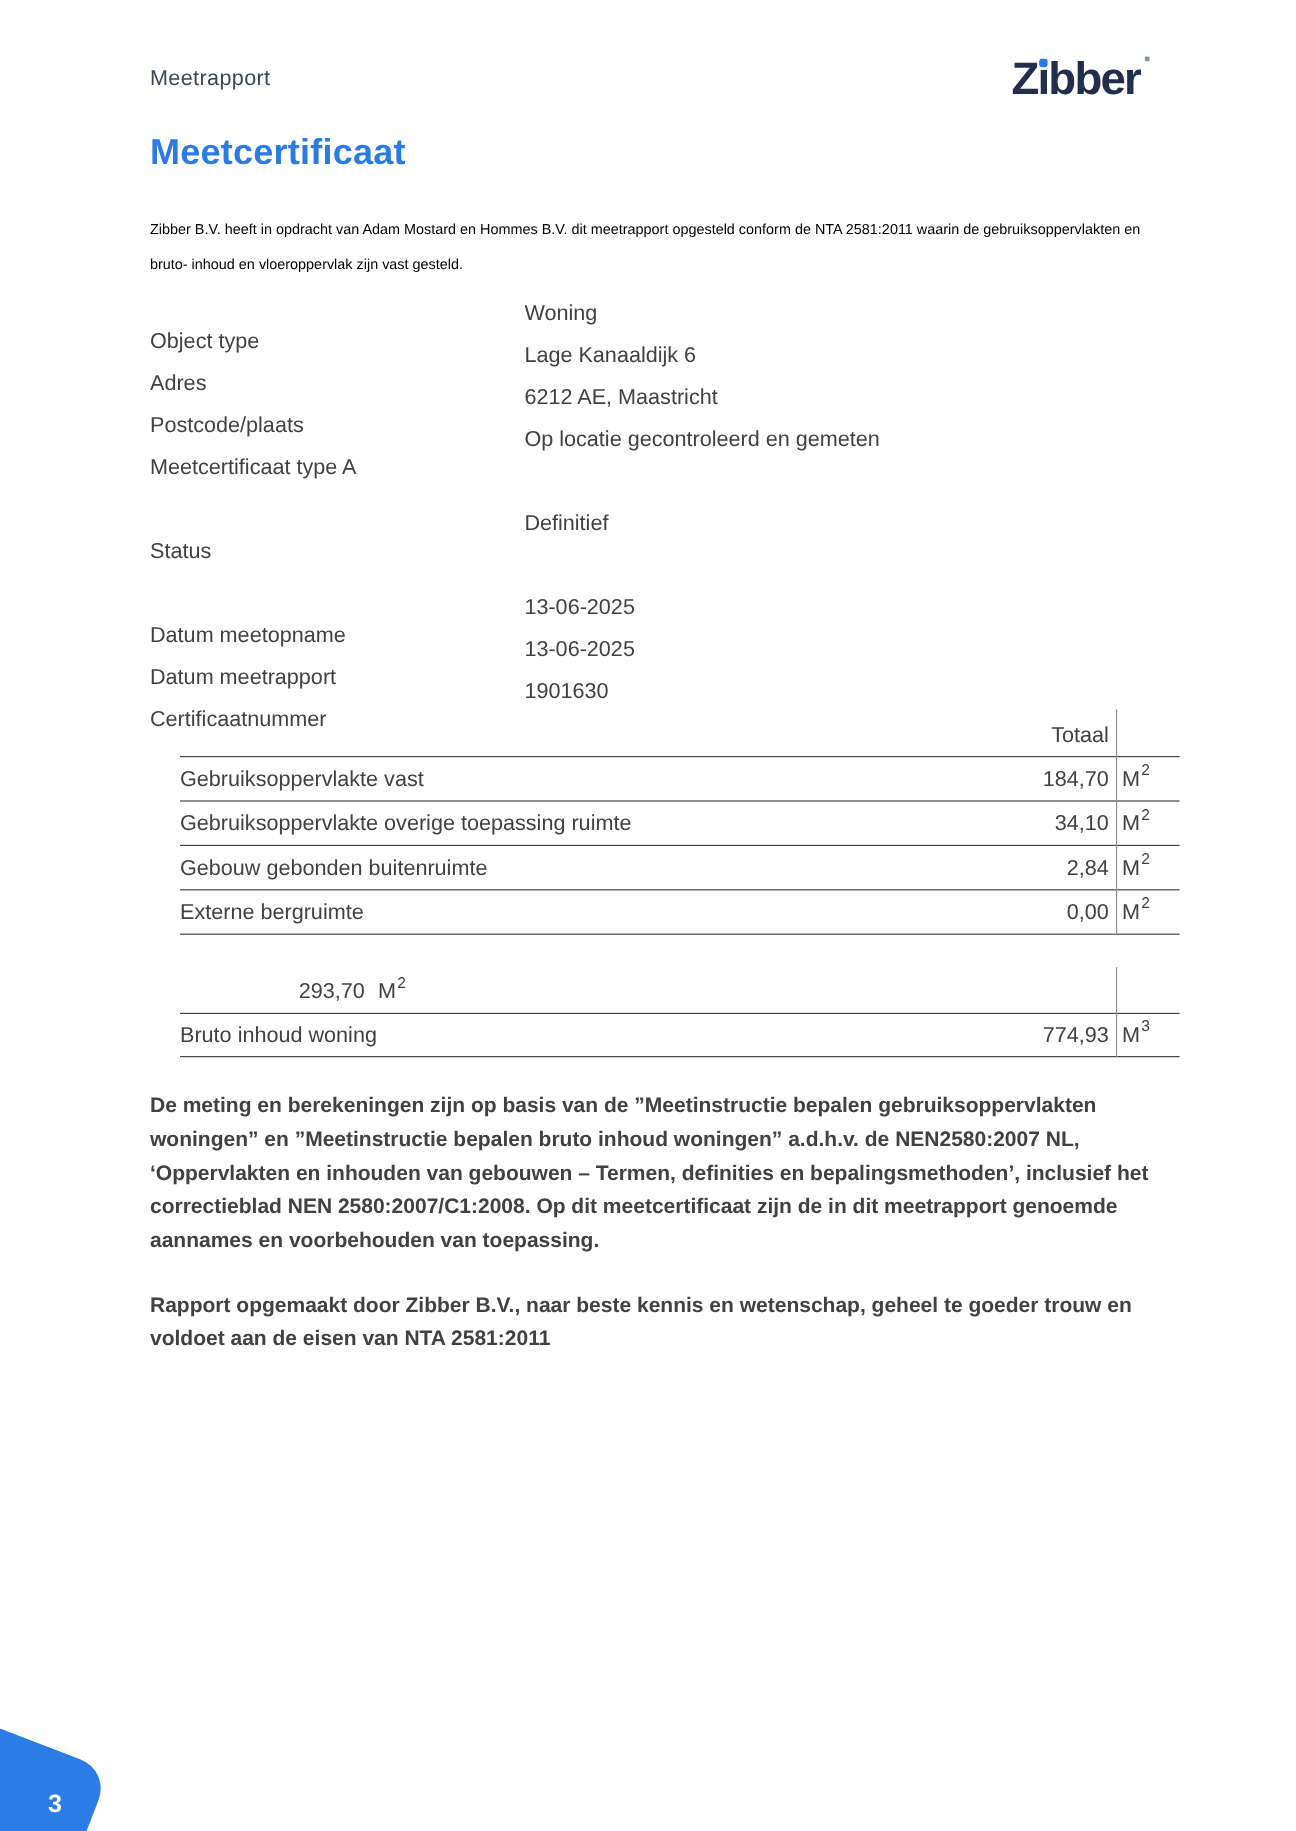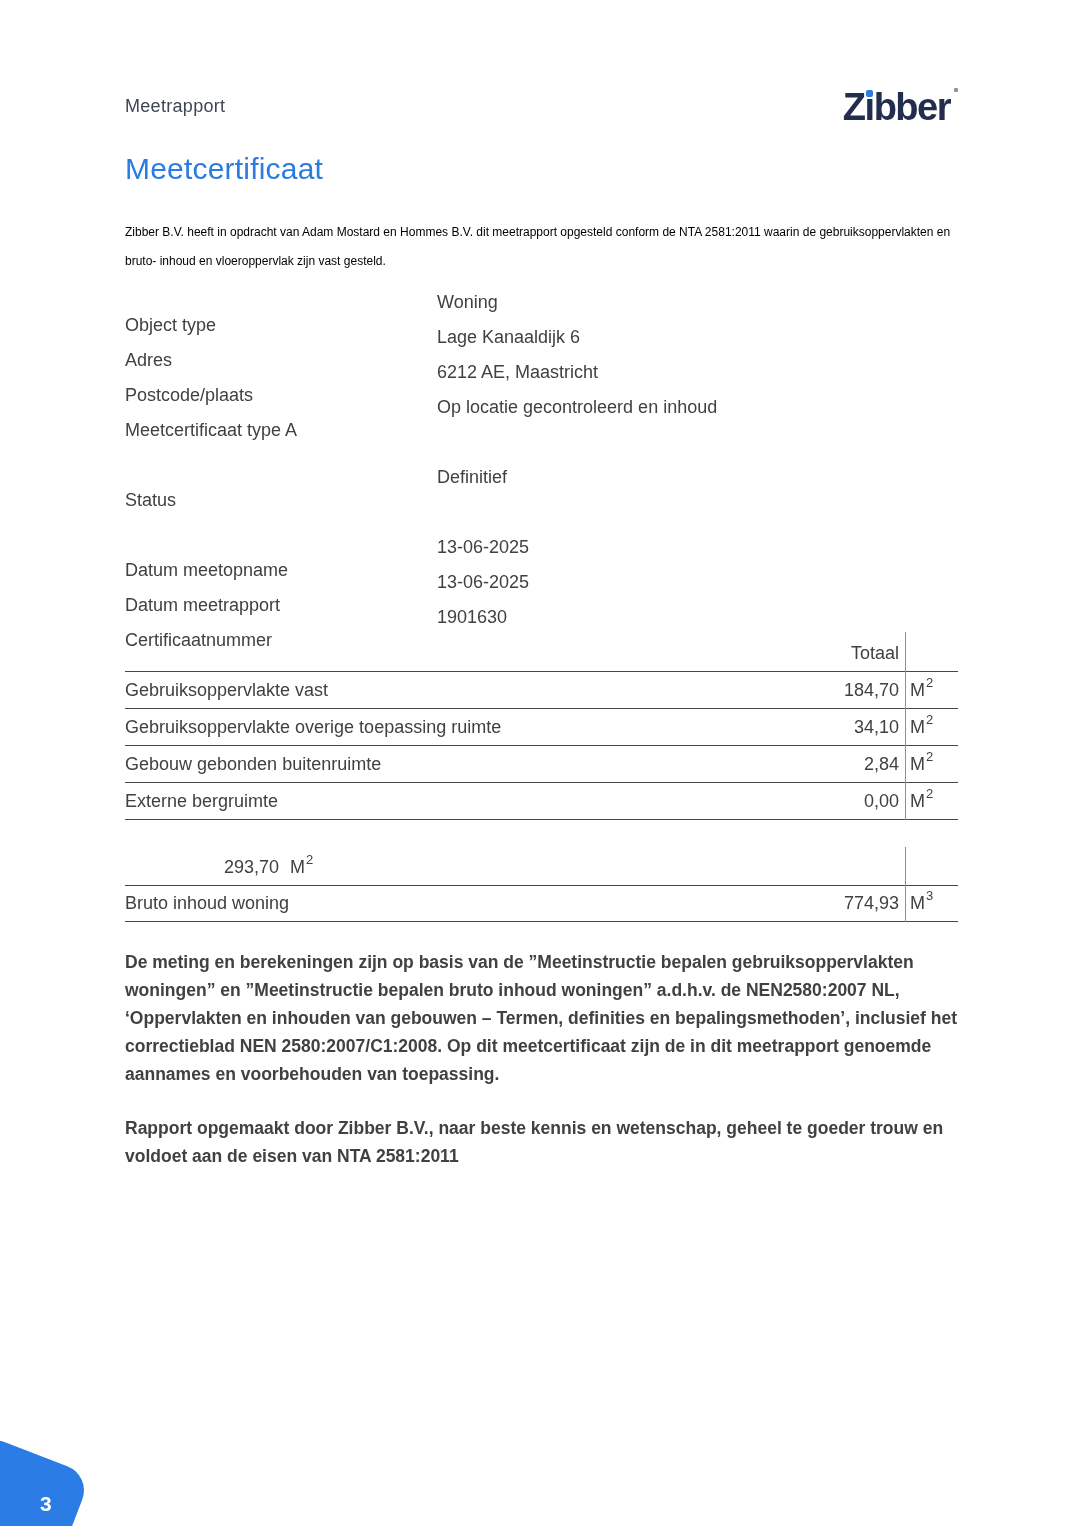--- a/index.html
+++ b/index.html
@@ -5,47 +5,47 @@
 <style>
   html,body { margin:0; padding:0; background:#ffffff; }
   .page {
     position:relative; width:1080px; height:1526px; background:#ffffff;
     overflow:hidden; font-family:"Liberation Sans","DejaVu Sans",sans-serif;
     color:#414141;
   }
   .content { position:absolute; left:125px; top:0; width:833px; }
 
   
-  .header { display:flex; justify-content:space-between; align-items:flex-start; padding-top:92px; }
+  .header { display:flex; justify-content:space-between; align-items:flex-start; padding-top:35px;margin-top:16px; }
   .doc-type { font-size:18px; color:#3e4556; letter-spacing:0.3px; line-height:28px; }
   .logo { position:relative; font-size:38px; font-weight:800; color:#232e4e;
           line-height:1; letter-spacing:-1.5px; margin-top:-4px; padding-right:8px; }
   .logo-i { position:relative; display:inline-block; }
   .logo-dot { position:absolute; left:1px; top:2px; width:7px; height:7px;
               background:#2e7ce1; border-radius:2px; }
   .logo-tm { position:absolute; right:0; top:0; width:4px; height:4px;
              background:#8b93a8; border-radius:1px; }
 
   
-  .title { margin:26px 0 0 0; font-size:30px; font-weight:400; color:#2b7ce2; letter-spacing:0.2px; line-height:34px; }
+  .title { margin:26px 0 0 0; font-size:30px; font-weight:700; color:#2b7ce2; letter-spacing:0.2px; line-height:34px; }
 
   
   .intro { margin:32px 0 0 0; font-size:12px; line-height:28.5px; color:#000000; }
   .para  { margin:26px 0 0 0; font-size:17.5px; line-height:28px; color:#414141;font-weight:bold; }
 
   
   .details { margin-top:10px; }
   .drow { display:flex; align-items:center; height:35px; font-size:18px; }
   .dlabel { width:312px; flex:0 0 312px;margin-top:46px; }
   .dvalue { flex:1; }
   .drow.status { margin-top:35px; }
   .dates { margin-top:35px; }
 
   
-  .mtable { position:relative; margin-top:0; width:833px; }
+  .mtable { position:relative; margin-top:0; width:833px;margin-left:25px; }
   .t2 { margin-top:30px; }
   .t-vline { position:absolute; left:780px; top:-3px; bottom:0; width:1px; background:#8f8f8f; }
   .t-head { height:36px; display:flex; align-items:center; border-bottom:1px solid #474747; }
   .t-head .th { width:780px; text-align:right; padding-right:6px; box-sizing:border-box; font-size:18px; }
   .trow { height:36px; display:flex; align-items:center; border-bottom:1px solid #474747; font-size:18px; }
   .t2 .trow { height:35px; }
   .tlabel { flex:1; }
   .tvalue { flex:0 0 160px; text-align:right; padding-right:6px; box-sizing:border-box; }
   .tunit { flex:0 0 53px; padding-left:5px; box-sizing:border-box; white-space:nowrap; }
   .tunit sup { font-size:13px; line-height:0; position:relative; top:-2px; left:1px; }
@@ -82,21 +82,21 @@
       <div class="drow">
         <span class="dlabel">Adres</span>
         <span class="dvalue">Lage Kanaaldijk 6</span>
       </div>
       <div class="drow">
         <span class="dlabel">Postcode/plaats</span>
         <span class="dvalue">6212 AE, Maastricht</span>
       </div>
       <div class="drow">
         <span class="dlabel">Meetcertificaat type A</span>
-        <span class="dvalue">Op locatie gecontroleerd en inhoud</span>
+        <span class="dvalue">Op locatie gecontroleerd en gemeten</span>
       </div>
 
       <div class="drow status">
         <span class="dlabel">Status</span>
         <span class="dvalue">Definitief</span>
       </div>
 
       <div class="dates">
         <div class="drow">
           <span class="dlabel">Datum meetopname</span>

